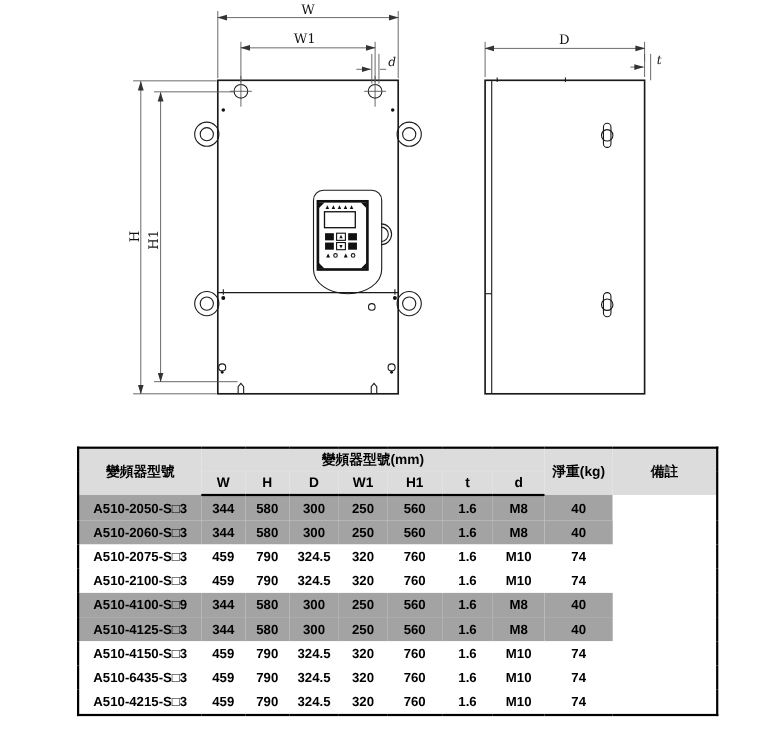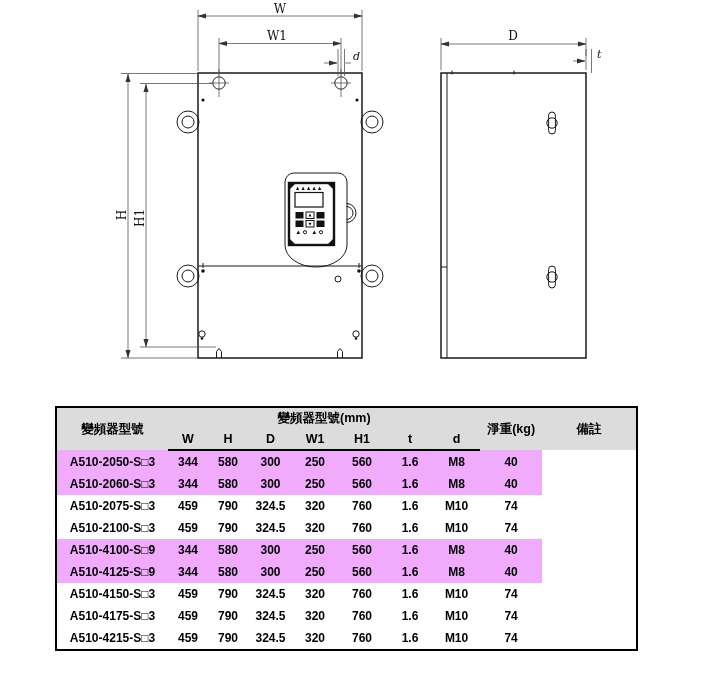--- a/index.html
+++ b/index.html
@@ -9,31 +9,31 @@
   
   #drawing { position:absolute; left:0; top:0; }
   .outline  { fill:none; stroke:#1a1a1a; stroke-width:1.5; }
   .thin     { fill:none; stroke:#1a1a1a; stroke-width:1; }
   .dim      { fill:none; stroke:#555555; stroke-width:0.8; }
   .dimlabel { font-family:"DejaVu Serif", serif; font-size:12px; fill:#111111; }
   .dimlabel.small { font-size:11px; font-style:italic; }
   .darkfill { fill:#111111; stroke:none; }
 
   
-  #spec-table-wrap { position:absolute; left:55px; top:406px; }
+  #spec-table-wrap { position:absolute; left:70px; top:406px; }
   table.spec { border-collapse:collapse; table-layout:fixed; width:581px;
                border:2px solid #000; }
   table.spec th, table.spec td {
 areas    border:1px solid #000; text-align:center; vertical-align:middle;
     padding:0; height:22px; font-size:12px; color:#000;
     font-family:"Liberation Sans", sans-serif; white-space:nowrap;
   }
   table.spec th { background:#dcdcdc; font-weight:bold; font-size:12.5px; }
   table.spec td { font-weight:bold; background:#ffffff; }
-  tr.shaded td { background:#f0abfc; }
+  tr.shaded td { background:#a3a3a3; }
   .b-r2 { border-right-width:2px !important; }
   .hdr-bottom th { border-bottom:2px solid #000; }
   td.remarks-cell { background:#ffffff !important; border-left-width:2px; }
   tr.hdr1 th { height:21px; }
   tr.hdr2 th { height:20px; }
 </style>
 </head>
 <body>
 
 <div id="page">
@@ -270,21 +270,21 @@
         <td>344</td>
         <td>580</td>
         <td>300</td>
         <td>250</td>
         <td>560</td>
         <td>1.6</td>
         <td class="b-r2">M8</td>
         <td class="b-r2">40</td>
       </tr>
       <tr class="shaded">
-        <td class="b-r2">A510-4125-S□9</td>
+        <td class="b-r2">A510-4125-S□3</td>
         <td>344</td>
         <td>580</td>
         <td>300</td>
         <td>250</td>
         <td>560</td>
         <td>1.6</td>
         <td class="b-r2">M8</td>
         <td class="b-r2">40</td>
       </tr>
       <tr>
@@ -292,21 +292,21 @@
         <td>459</td>
         <td>790</td>
         <td>324.5</td>
         <td>320</td>
         <td>760</td>
         <td>1.6</td>
         <td class="b-r2">M10</td>
         <td class="b-r2">74</td>
       </tr>
       <tr>
-        <td class="b-r2">A510-4175-S□3</td>
+        <td class="b-r2">A510-6435-S□3</td>
         <td>459</td>
         <td>790</td>
         <td>324.5</td>
         <td>320</td>
         <td>760</td>
         <td>1.6</td>
         <td class="b-r2">M10</td>
         <td class="b-r2">74</td>
       </tr>
       <tr>

